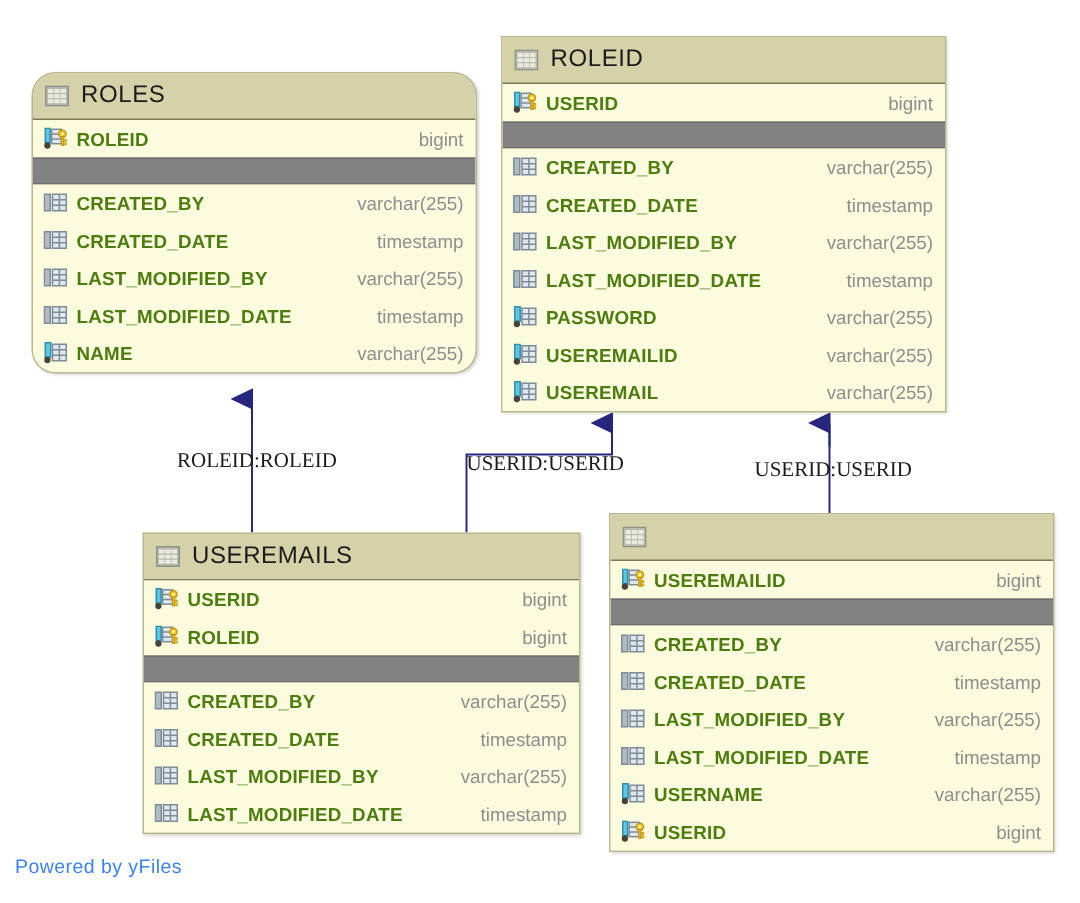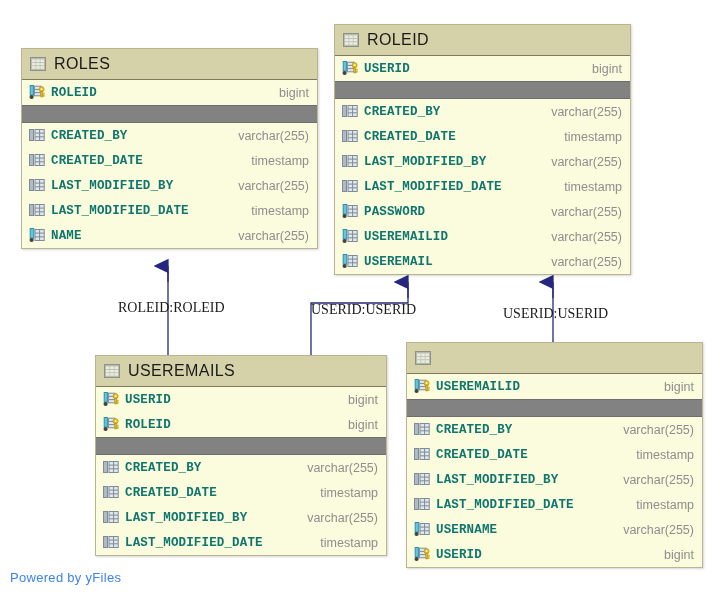--- a/index.html
+++ b/index.html
@@ -62,24 +62,24 @@
   .row{
     display:flex;
     align-items:center;
     height:25px;
     padding:0 8px 0 7px;
     box-sizing:border-box;
     font-size:12.5px;
   }
   .row .cname{
     font-weight:bold;
-    color:#0f766e;
+    color:#4d7c0f;
     margin-left:6px;
     letter-spacing:.15px;
-    font-family:Liberation Mono, monospace;
+    font-family:Liberation Sans, sans-serif;
   }
   .row .ctype{
     margin-left:auto;
     color:#8e8e8e;
     font-weight:normal;
     font-family:"Liberation Sans", sans-serif;
     font-size:12.5px;
     text-align:right;
   }
 
@@ -121,21 +121,21 @@
       <path d="M 553 342 L 553 303 L 553 288" stroke="#26267e" stroke-width="1.3" fill="none"></path>
       <path d="M 553 298 L 553 282" stroke="#26267e" stroke-width="1.3" fill="none" marker-end="url(#arrowhead)"></path>
     </g>
   </svg>
 
   <div class="edge-label" style="left:118px;top:300px;">ROLEID:ROLEID</div>
   <div class="edge-label" style="left:311px;top:302px;">USERID:USERID</div>
   <div class="edge-label" style="left:503px;top:306px;">USERID:USERID</div>
 
   <div id="entities-host">
-      <div class="entity" style="left: 21px; top: 48px; width: 297px;">
+      <div class="entity" style="left: 21px; top: 48px; width: 297px; border-radius: 16px;">
         <div class="ent-header">
           <span class="ico"><svg width="16" height="14" viewBox="0 0 16 14">
               <rect x="0.5" y="0.5" width="15" height="13" fill="#b7bcae" stroke="#8d9186"></rect>
               <rect x="2" y="2.4" width="3.6" height="2.6" fill="#e9ecdf"></rect>
               <rect x="6.2" y="2.4" width="3.6" height="2.6" fill="#e9ecdf"></rect>
               <rect x="10.4" y="2.4" width="3.6" height="2.6" fill="#e9ecdf"></rect>
               <rect x="2" y="5.8" width="3.6" height="2.6" fill="#e9ecdf"></rect>
               <rect x="6.2" y="5.8" width="3.6" height="2.6" fill="#e9ecdf"></rect>
               <rect x="10.4" y="5.8" width="3.6" height="2.6" fill="#e9ecdf"></rect>
               <rect x="2" y="9.2" width="3.6" height="2.6" fill="#e9ecdf"></rect>

